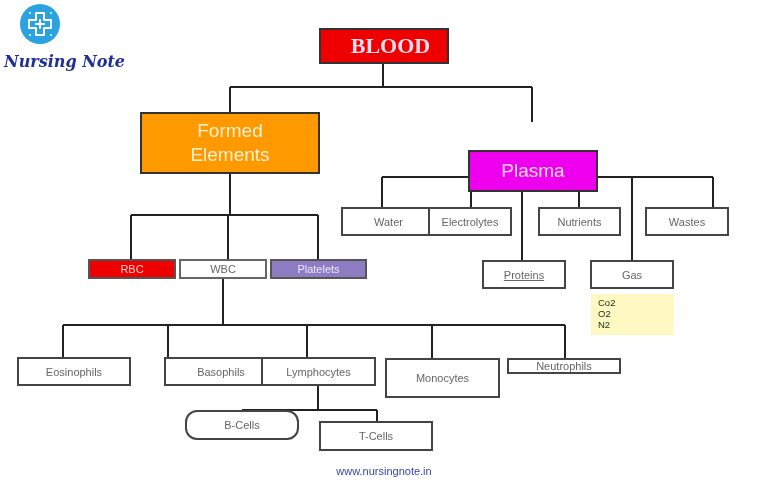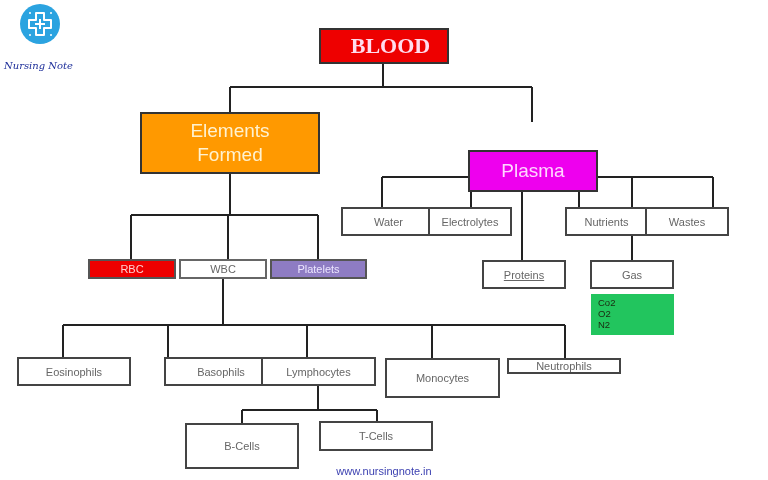--- a/index.html
+++ b/index.html
@@ -1,21 +1,21 @@
 <!DOCTYPE html>
 <html><head>
 <meta charset="utf-8">
 <style>
   html, body { margin:0; padding:0; }
   body { width:768px; height:480px; background:#ffffff; position:relative; overflow:hidden; font-family:"Liberation Sans", sans-serif; }
   .abs { position:absolute; box-sizing:border-box; }
   .node { position:absolute; box-sizing:border-box; border:2px solid #444; display:flex; align-items:center; justify-content:center; text-align:center; color:#666; font-size:11px; background:#fff; }
   svg.lines { position:absolute; left:0; top:0; }
   .logo-circle { position:absolute; left:20px; top:4px; width:40px; height:40px; border-radius:50%; background:#2ba3e0; }
-  .logo-text { position:absolute; left:4px; top:52px; font-family:"DejaVu Serif", serif; font-style:italic; font-weight:normal; font-size:10px; color:#1e2f9a;margin-top:8px; }
+  .logo-text { position:absolute; left:4px; top:52px; font-family:"DejaVu Serif", serif; font-style:italic; font-weight:bold; font-size:16px; color:#1e2f9a; }
   .footer { position:absolute; left:0; width:768px; top:465px; text-align:center; font-family:Liberation Sans, sans-serif; font-size:11px; color:#3a3fb0; }
 </style>
 </head>
 <body>
 
 <svg class="lines" width="768" height="480">
   <g stroke="#222" stroke-width="2" fill="none">
 
     <path d="M383 63 V87 M230 87 H532 M230 87 V112 M532 87 V122"></path>
 
@@ -36,47 +36,47 @@
     <path d="M9 9 l2 0 M10 8 l0 2 M30 9 l2 0 M31 8 l0 2 M9 31 l2 0 M10 30 l0 2 M30 31 l2 0 M31 30 l0 2" stroke="#fff" stroke-width="1"></path>
   </svg>
 </div>
 <div class="logo-text">Nursing Note</div>
 
 <div class="node" style="left:319px;top:28px;width:130px;height:36px;background:#ee0000;border-color:#333;color:#fde;font-family:'Liberation Serif',serif;font-weight:bold;font-size:22px;padding-left:13px;">
   <span>BLOOD</span>
 </div>
 
 <div class="node" style="left:140px;top:112px;width:180px;height:62px;background:#ff9900;border-color:#333;color:#fff2d0;font-size:19px;flex-direction:column;line-height:24px;">
+  <span>Formed</span>
   <span>Elements</span>
-  <span>Formed</span>
 </div>
 
 <div class="node" style="left:468px;top:122px;width:130px;height:42px;background:#ee00ee;border-color:#333;color:#ffd6ff;font-size:19px;margin-top:28px;">
   <span>Plasma</span>
 </div>
 
 <div class="node" style="left:341px;top:207px;width:95px;height:29px;">
   <span>Water</span>
 </div>
 <div class="node" style="left:428px;top:207px;width:84px;height:29px;">
   <span>Electrolytes</span>
 </div>
-<div class="node" style="left:538px;top:207px;width:83px;height:29px;margin-left:27px;">
+<div class="node" style="left:538px;top:207px;width:83px;height:29px;">
   <span>Nutrients</span>
 </div>
 <div class="node" style="left:645px;top:207px;width:84px;height:29px;">
   <span>Wastes</span>
 </div>
 <div class="node" style="left:482px;top:260px;width:84px;height:29px;text-decoration:underline;">
   <span>Proteins</span>
 </div>
 <div class="node" style="left:590px;top:260px;width:84px;height:29px;">
   <span>Gas</span>
 </div>
-<div class="abs" style="left:591px;top:294px;width:83px;height:41px;background:#22c55e;padding:3px 4px 0 7px;font-size:9.5px;line-height:11px;color:#1a2a10;">
+<div class="abs" style="left:591px;top:294px;width:83px;height:41px;background:#fef9c3;padding:3px 4px 0 7px;font-size:9.5px;line-height:11px;color:#1a2a10;">
   <div>Co2</div>
   <div>O2</div>
   <div>N2</div>
 </div>
 
 <div class="node" style="left:88px;top:259px;width:88px;height:20px;background:#ee0000;border-color:#555;color:#ffd0d0;">
   <span>RBC</span>
 </div>
 <div class="node" style="left:179px;top:259px;width:88px;height:20px;border-color:#666;">
   <span>WBC</span>
@@ -94,20 +94,20 @@
 <div class="node" style="left:261px;top:357px;width:115px;height:29px;">
   <span>Lymphocytes</span>
 </div>
 <div class="node" style="left:385px;top:358px;width:115px;height:40px;text-align:center;">
   <span>Monocytes</span>
 </div>
 <div class="node" style="left:507px;top:358px;width:114px;height:16px;">
   <span>Neutrophils</span>
 </div>
 
-<div class="node" style="left:185px;top:423px;width:114px;height:46px;">
+<div class="node" style="left:185px;top:410px;width:114px;height:30px;border-radius:12px;">
   <span>B-Cells</span>
 </div>
 <div class="node" style="left:319px;top:421px;width:114px;height:30px;">
   <span>T-Cells</span>
 </div>
 
 <div class="footer">www.nursingnote.in</div>
 
 </body></html>

